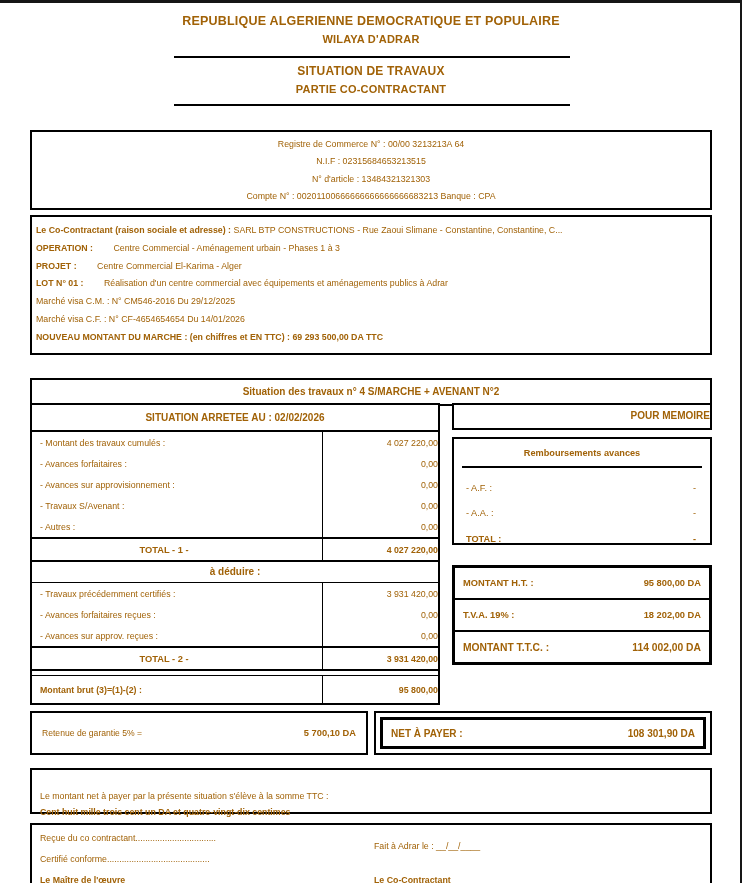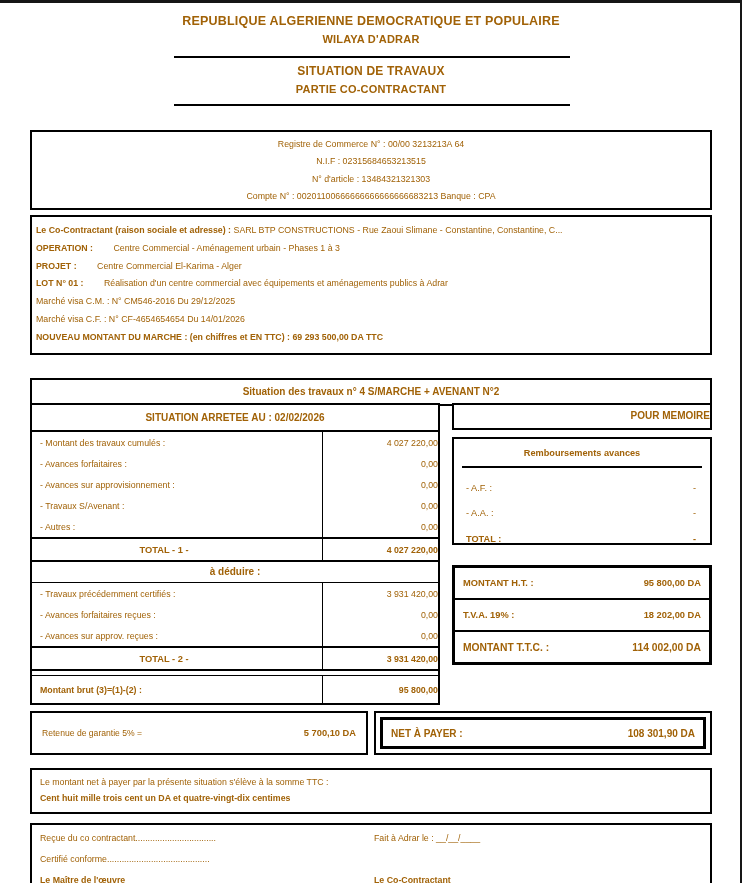--- a/index.html
+++ b/index.html
@@ -62,28 +62,28 @@
   #retbox{left:30px;top:711px;width:338px;height:44px;display:flex;align-items:center;
           justify-content:space-between;padding:0 10px;}
   #retbox .lbl{font-size:8.6px;}
   #retbox .val{font-weight:bold;font-size:9.3px;}
 
   #netbox{left:374px;top:711px;width:338px;height:44px;padding:4px;}
   .netinner{border:3px solid #000;height:100%;box-sizing:border-box;display:flex;
             align-items:center;justify-content:space-between;padding:0 8px;
             font-weight:bold;font-size:10px;}
 
-  #sommebox{left:30px;top:768px;width:682px;height:46px;padding:7px 8px;font-size:8.8px;}
+  #sommebox{left:30px;top:768px;width:682px;height:46px;padding:21px 8px;font-size:8.8px;}
   #sommebox .ln1{margin-bottom:6px;}
   #sommebox .ln2{font-weight:bold;}
 
   #sigbox{left:30px;top:823px;width:682px;height:75px;font-size:8.8px;}
   #sigbox span{position:absolute;white-space:nowrap;}
   .sig-recue{top:8px;left:8px;}
-  .sig-fait{top:8px;left:342px;}
+  .sig-fait{top:16px;left:342px;}
   .sig-cert{top:29px;left:8px;}
   .sig-maitre{top:50px;left:8px;font-weight:bold;}
   .sig-coco{top:50px;left:342px;font-weight:bold;}
 </style>
 </head>
 <body>
 
 <div class="page">
   <div class="topbar"></div>
   <div class="rightedge"></div>

